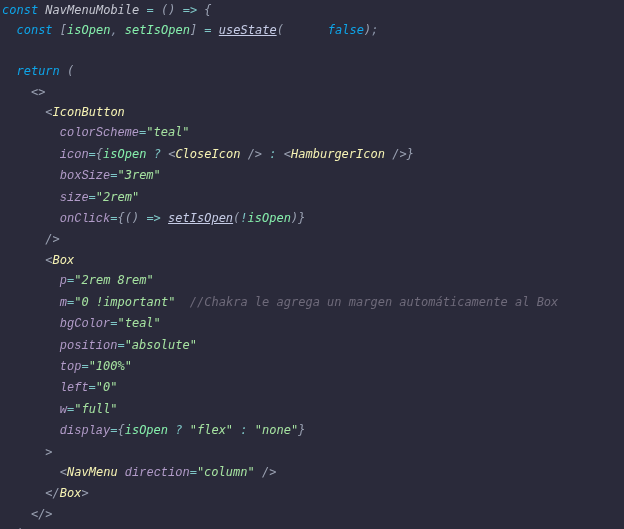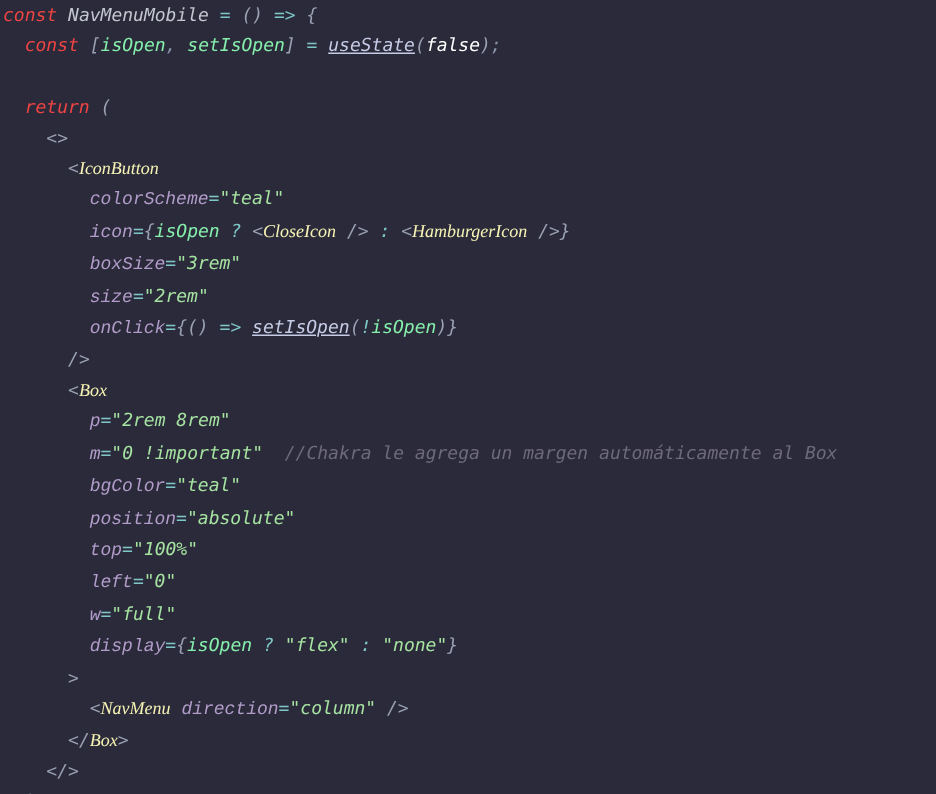--- a/index.html
+++ b/index.html
@@ -15,29 +15,29 @@
     color: #bfa7cf;
     overflow: hidden;
   }
   pre.code {
     margin: 0;
     padding: 0 6px 4px 2px;
     white-space: pre;
   }
   .tok { display: inline; }
   
-  .kw   { color: #ef4444; } 
+  .kw   { color: #0ea5e9; } 
   .pn   { color: #8a94a8; } 
   .id   { color: #c4c6d0; font-style: italic; } 
   .idb  { color: #86efac; } 
   .op   { color: #7fc7c7; } 
   .fn   { color: #c6cce6; text-decoration: underline; } 
-  .bool { color: #ffffff; } 
+  .bool { color: #0ea5e9; margin-left: 44px; } 
   .brak { color: #9aa1b2; } 
-  .jsx  { color: #f6f3b4; font-family: Liberation Serif, serif; } 
+  .jsx  { color: #f6f3b4; } 
   .attr { color: #b29cc9; font-style: italic; font-family: Liberation Mono, monospace; } 
   .str  { color: #a6e3a1; } 
   .cmt  { color: #6e6a7a; } 
 </style>
 </head>
 <body>
 
 <pre class="code" id="code"><div><span class="tok kw">const</span><span class="tok pn"> </span><span class="tok id">NavMenuMobile</span><span class="tok pn"> </span><span class="tok op">=</span><span class="tok pn"> </span><span class="tok brak">()</span><span class="tok pn"> </span><span class="tok op">=&gt;</span><span class="tok pn"> </span><span class="tok brak">{</span></div><div><span class="tok pn">  </span><span class="tok kw">const</span><span class="tok pn"> </span><span class="tok brak">[</span><span class="tok idb">isOpen</span><span class="tok pn">, </span><span class="tok idb">setIsOpen</span><span class="tok brak">]</span><span class="tok pn"> </span><span class="tok op">=</span><span class="tok pn"> </span><span class="tok fn">useState</span><span class="tok brak">(</span><span class="tok bool">false</span><span class="tok brak">)</span><span class="tok pn">;</span></div><div>&nbsp;</div><div><span class="tok pn">  </span><span class="tok kw">return</span><span class="tok pn"> </span><span class="tok brak">(</span></div><div><span class="tok pn">    </span><span class="tok brak">&lt;</span><span class="tok brak">&gt;</span></div><div><span class="tok pn">      </span><span class="tok brak">&lt;</span><span class="tok jsx">IconButton</span></div><div><span class="tok pn">        </span><span class="tok attr">colorScheme</span><span class="tok op">=</span><span class="tok str">"teal"</span></div><div><span class="tok pn">        </span><span class="tok attr">icon</span><span class="tok op">=</span><span class="tok brak">{</span><span class="tok idb">isOpen</span><span class="tok pn"> </span><span class="tok op">?</span><span class="tok pn"> </span><span class="tok brak">&lt;</span><span class="tok jsx">CloseIcon</span><span class="tok pn"> </span><span class="tok brak">/&gt;</span><span class="tok pn"> </span><span class="tok op">:</span><span class="tok pn"> </span><span class="tok brak">&lt;</span><span class="tok jsx">HamburgerIcon</span><span class="tok pn"> </span><span class="tok brak">/&gt;</span><span class="tok brak">}</span></div><div><span class="tok pn">        </span><span class="tok attr">boxSize</span><span class="tok op">=</span><span class="tok str">"3rem"</span></div><div><span class="tok pn">        </span><span class="tok attr">size</span><span class="tok op">=</span><span class="tok str">"2rem"</span></div><div><span class="tok pn">        </span><span class="tok attr">onClick</span><span class="tok op">=</span><span class="tok brak">{</span><span class="tok brak">()</span><span class="tok pn"> </span><span class="tok op">=&gt;</span><span class="tok pn"> </span><span class="tok fn">setIsOpen</span><span class="tok brak">(</span><span class="tok op">!</span><span class="tok idb">isOpen</span><span class="tok brak">)</span><span class="tok brak">}</span></div><div><span class="tok pn">      </span><span class="tok brak">/&gt;</span></div><div><span class="tok pn">      </span><span class="tok brak">&lt;</span><span class="tok jsx">Box</span></div><div><span class="tok pn">        </span><span class="tok attr">p</span><span class="tok op">=</span><span class="tok str">"2rem 8rem"</span></div><div><span class="tok pn">        </span><span class="tok attr">m</span><span class="tok op">=</span><span class="tok str">"0 !important"</span><span class="tok pn">  </span><span class="tok cmt">//</span><span class="tok cmt">Chakra le agrega un margen automáticamente al Box</span></div><div><span class="tok pn">        </span><span class="tok attr">bgColor</span><span class="tok op">=</span><span class="tok str">"teal"</span></div><div><span class="tok pn">        </span><span class="tok attr">position</span><span class="tok op">=</span><span class="tok str">"absolute"</span></div><div><span class="tok pn">        </span><span class="tok attr">top</span><span class="tok op">=</span><span class="tok str">"100%"</span></div><div><span class="tok pn">        </span><span class="tok attr">left</span><span class="tok op">=</span><span class="tok str">"0"</span></div><div><span class="tok pn">        </span><span class="tok attr">w</span><span class="tok op">=</span><span class="tok str">"full"</span></div><div><span class="tok pn">        </span><span class="tok attr">display</span><span class="tok op">=</span><span class="tok brak">{</span><span class="tok idb">isOpen</span><span class="tok pn"> </span><span class="tok op">?</span><span class="tok pn"> </span><span class="tok str">"flex"</span><span class="tok pn"> </span><span class="tok op">:</span><span class="tok pn"> </span><span class="tok str">"none"</span><span class="tok brak">}</span></div><div><span class="tok pn">      </span><span class="tok brak">&gt;</span></div><div><span class="tok pn">        </span><span class="tok brak">&lt;</span><span class="tok jsx">NavMenu</span><span class="tok pn"> </span><span class="tok attr">direction</span><span class="tok op">=</span><span class="tok str">"column"</span><span class="tok pn"> </span><span class="tok brak">/&gt;</span></div><div><span class="tok pn">      </span><span class="tok brak">&lt;/</span><span class="tok jsx">Box</span><span class="tok brak">&gt;</span></div><div><span class="tok pn">    </span><span class="tok brak">&lt;/</span><span class="tok brak">&gt;</span></div><div><span class="tok pn">  </span><span class="tok brak">)</span><span class="tok pn">;</span></div></pre>
 
 </body></html>

